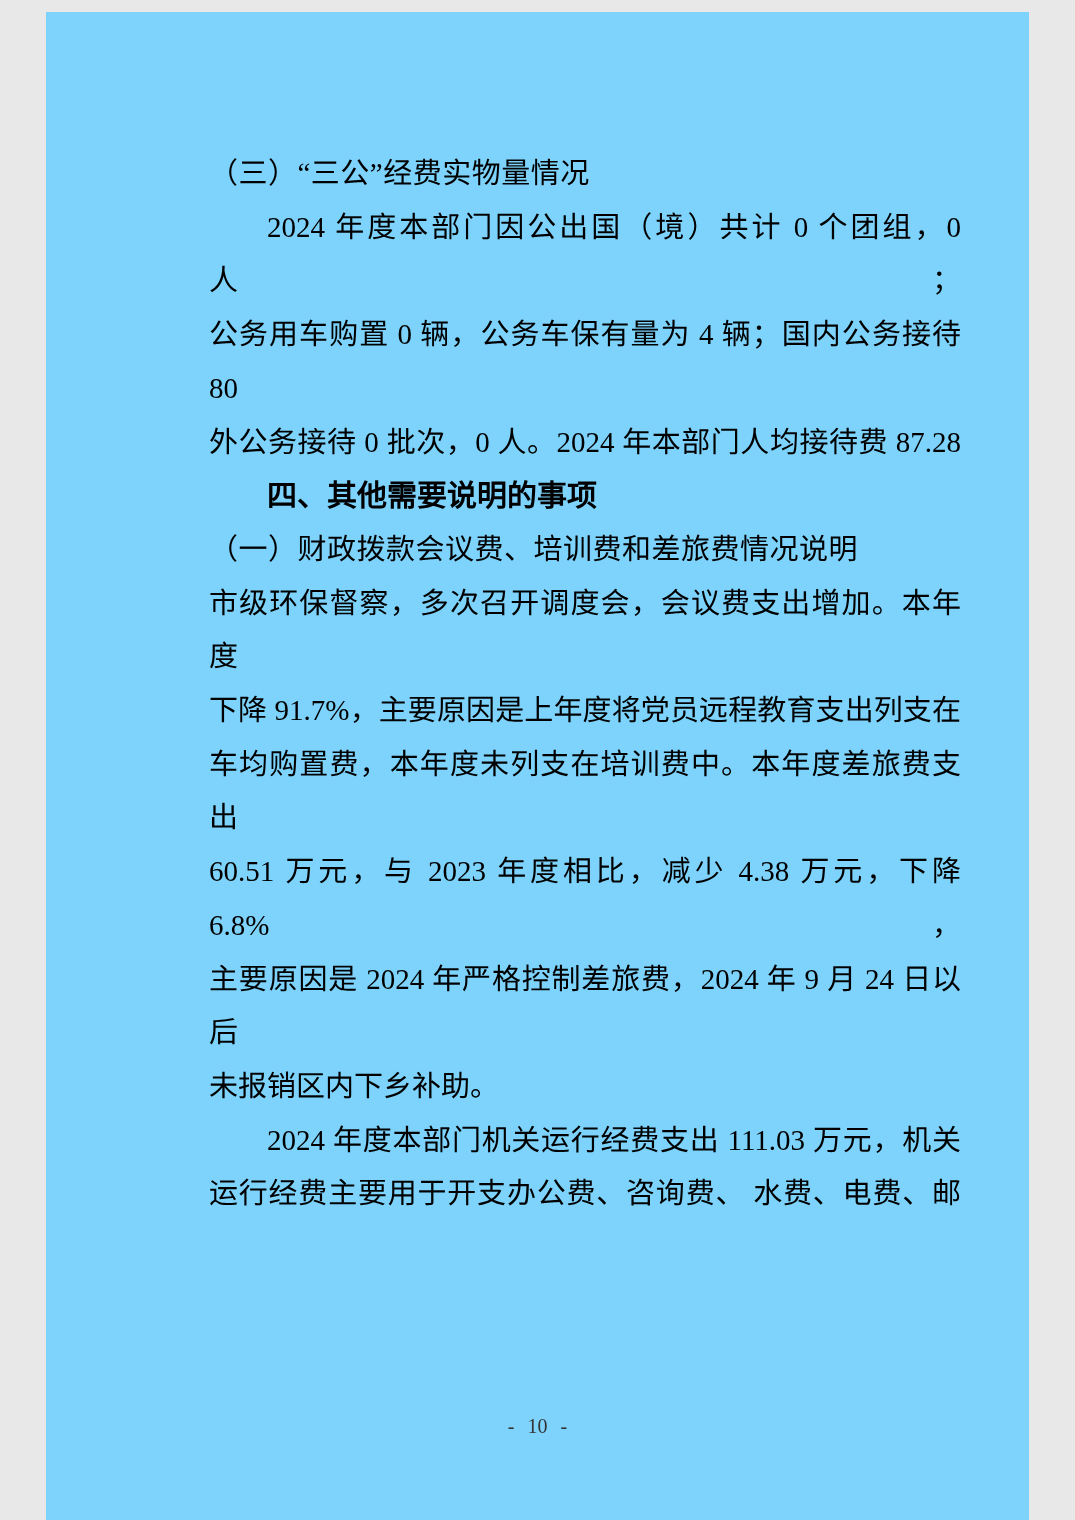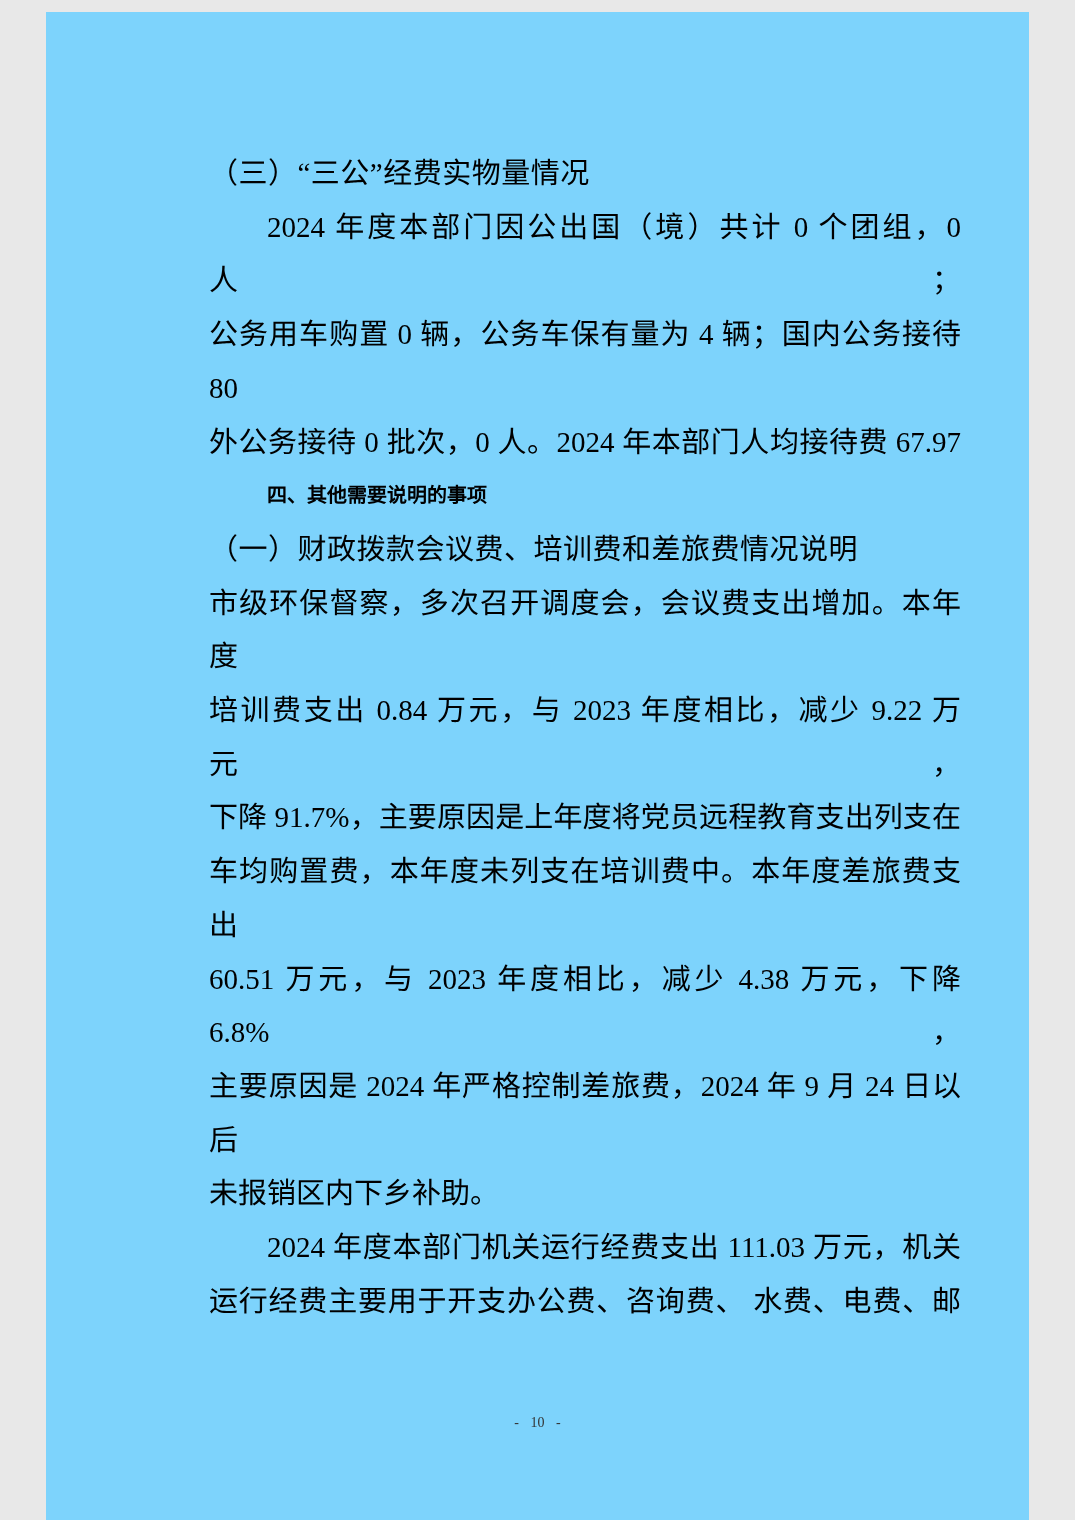--- a/index.html
+++ b/index.html
@@ -41,48 +41,47 @@
   }
   
   .kai {
     font-family: "Liberation Serif", "DejaVu Serif", serif;
     letter-spacing: 0.5px;
   }
   
   .hei {
     font-family: "Liberation Sans", "DejaVu Sans", sans-serif;
     font-weight: 700;
-    font-size: 20px;
+    font-size: 30px;
   }
   .page-number {
     position: absolute;
     left: 0;
     top: 1403px;
     width: 100%;
     text-align: center;
-    font-size: 14px;
+    font-size: 20px;
     color: #333333;
     word-spacing: 8px;
     font-family: "Liberation Serif", "DejaVu Serif", serif;
   }
 </style>
 </head>
 <body>
 
 <div class="page">
   <div class="doc-body">
 
     <div class="line kai">（三）“三公”经费实物量情况</div>
     <div class="line indent jfull">2024 年度本部门因公出国（境）共计 0 个团组，0 人；</div>
     <div class="line jfull">公务用车购置 0 辆，公务车保有量为 4 辆；国内公务接待 80</div>
-    <div class="line jfull">外公务接待 0 批次，0 人。2024 年本部门人均接待费 67.97</div>
+    <div class="line jfull">外公务接待 0 批次，0 人。2024 年本部门人均接待费 87.28</div>
     <div class="line hei indent">四、其他需要说明的事项</div>
     <div class="line kai">（一）财政拨款会议费、培训费和差旅费情况说明</div>
     <div class="line jfull">市级环保督察，多次召开调度会，会议费支出增加。本年度</div>
-    <div class="line jfull">培训费支出 0.84 万元，与 2023 年度相比，减少 9.22 万元，</div>
     <div class="line jfull">下降 91.7%，主要原因是上年度将党员远程教育支出列支在</div>
     <div class="line jfull">车均购置费，本年度未列支在培训费中。本年度差旅费支出</div>
     <div class="line jfull">60.51 万元，与 2023 年度相比，减少 4.38 万元，下降 6.8%，</div>
     <div class="line jfull">主要原因是 2024 年严格控制差旅费，2024 年 9 月 24 日以后</div>
     <div class="line">未报销区内下乡补助。</div>
     <div class="line indent jfull">2024 年度本部门机关运行经费支出 111.03 万元，机关</div>
     <div class="line jfull">运行经费主要用于开支办公费、咨询费、 水费、电费、邮</div>
 
   </div>
 

